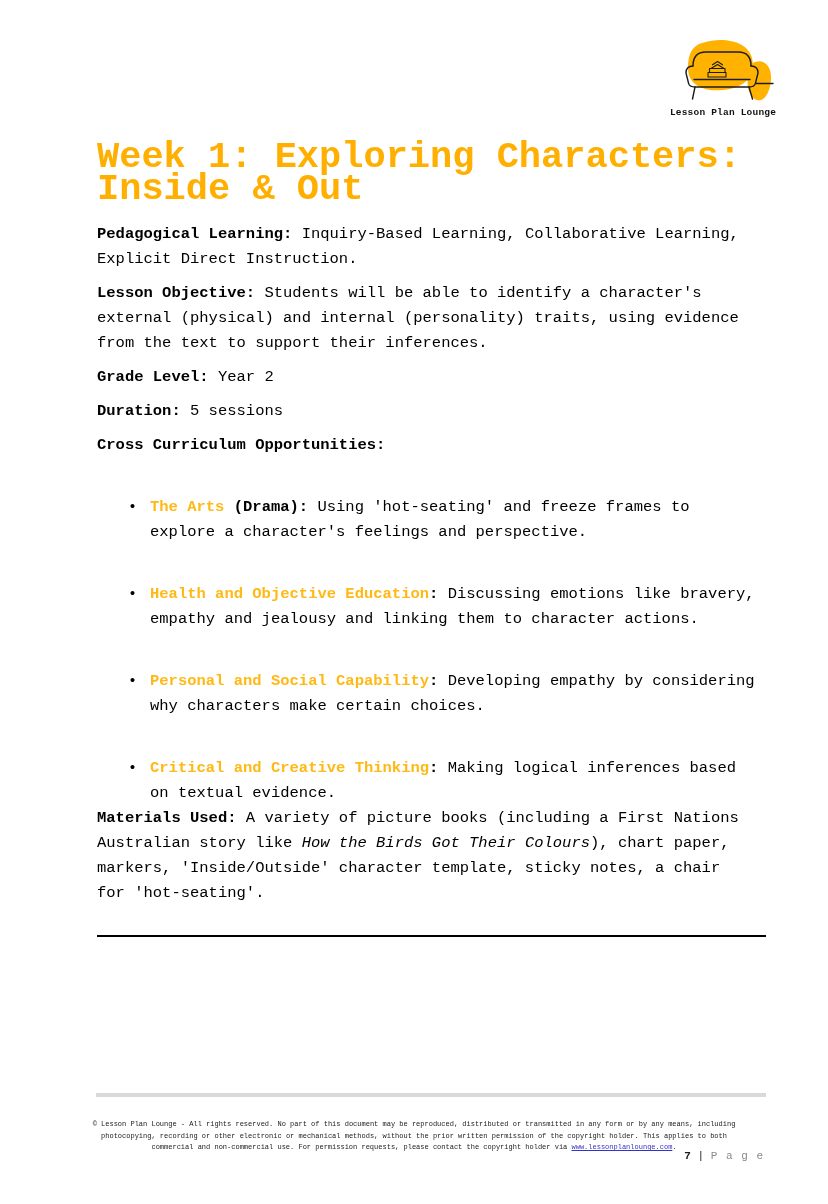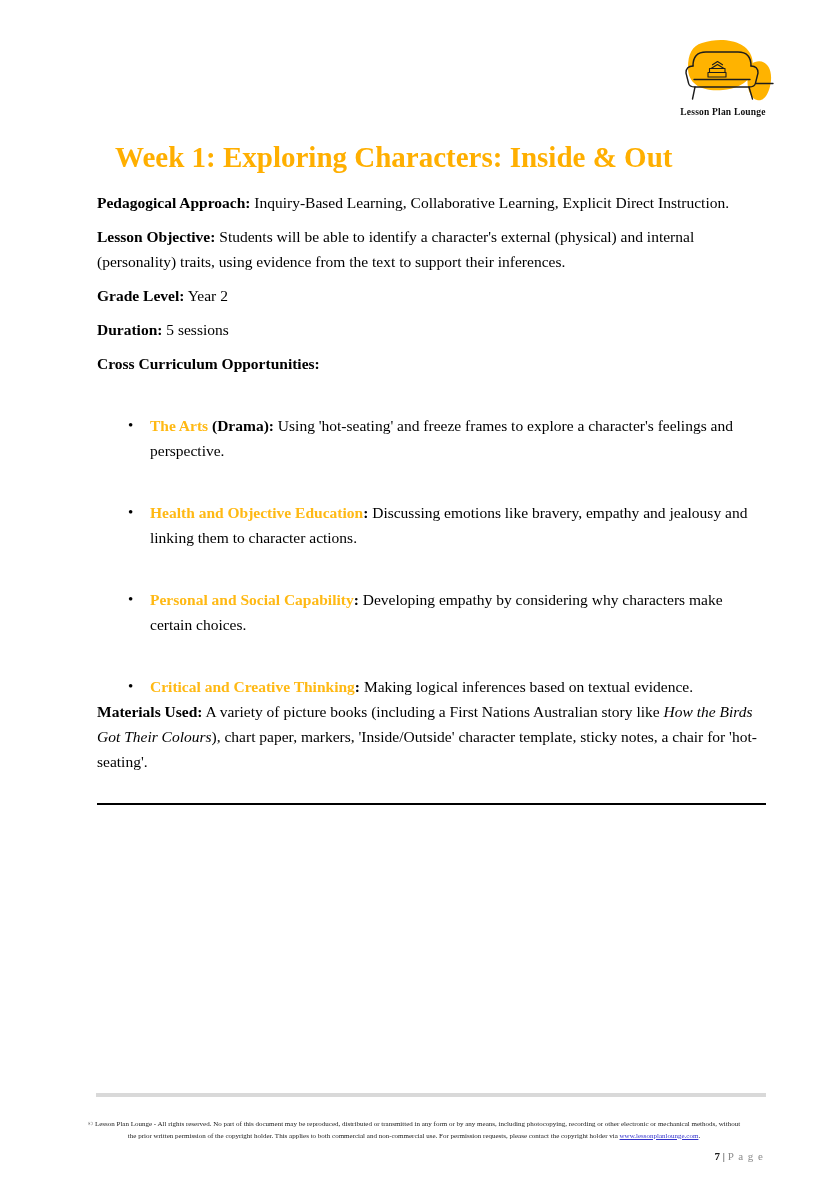--- a/index.html
+++ b/index.html
@@ -1,26 +1,26 @@
 <!DOCTYPE html>
 <html><head>
 <meta charset="utf-8">
 <style>
   html,body{margin:0;padding:0;background:#ffffff;}
   .page{
     position:relative;width:828px;height:1176px;background:#fff;overflow:hidden;
-    font-family:Liberation Serif, serif;color:#000;
+    font-family:Liberation Mono, monospace;color:#000;
   }
   
   .logo{position:absolute;top:36px;right:48px;width:114px;text-align:center;}
   .logo svg{display:block;margin:0 auto;}
   .logo-text{margin-top:1px;font-size:9.5px;font-weight:700;letter-spacing:.2px;color:#111;}
   
   .content{position:absolute;left:97px;top:141px;width:669px;}
-  h1{margin:0 18px 17px;font-size:29px;line-height:32px;font-weight:700;color:#FFAF00;}
+  h1{margin:0 0 17px;font-size:37px;line-height:32px;font-weight:700;color:#FFAF00;}
   .content p{margin:0 0 9px;width:660px;font-size:15.5px;line-height:25px;}
   .content b{font-weight:700;}
   ul.cc-list{margin:0;padding:0;list-style:none;width:660px;}
   ul.cc-list li{position:relative;padding-left:53px;font-size:15.5px;line-height:25px;margin-top:37px;}
   ul.cc-list li::before{content:"\2022";position:absolute;left:31px;top:0;font-size:15px;color:#000;}
   .kw{font-weight:700;color:#FFB914;}
   .divider{border:none;border-top:2px solid #000;margin:29px 0 0;width:669px;}
   
   .footer-divider{position:absolute;left:96px;top:1093px;width:670px;height:4px;background:#d9d9d9;}
   .footer{position:absolute;left:84px;top:1119px;width:660px;text-align:center;
@@ -53,21 +53,21 @@
         </g>
       </g>
     </svg>
     <div class="logo-text">Lesson Plan Lounge</div>
   </div>
 
   <div class="content">
     <h1>Week 1: Exploring Characters: Inside &amp; Out</h1>
 
 
-    <p><b>Pedagogical Approach:</b><span> Inquiry-Based Learning, Collaborative Learning, Explicit Direct Instruction.</span></p>
+    <p><b>Pedagogical Learning:</b><span> Inquiry-Based Learning, Collaborative Learning, Explicit Direct Instruction.</span></p>
 
     <p><b>Lesson Objective:</b><span> Students will be able to identify a character's external (physical) and internal (personality) traits, using evidence from the text to support their inferences.</span></p>
 
     <p><b>Grade Level:</b><span> Year 2</span></p>
 
     <p><b>Duration:</b><span> 5 sessions</span></p>
 
     <p><b>Cross Curriculum Opportunities:</b></p>
 
     <ul class="cc-list">

